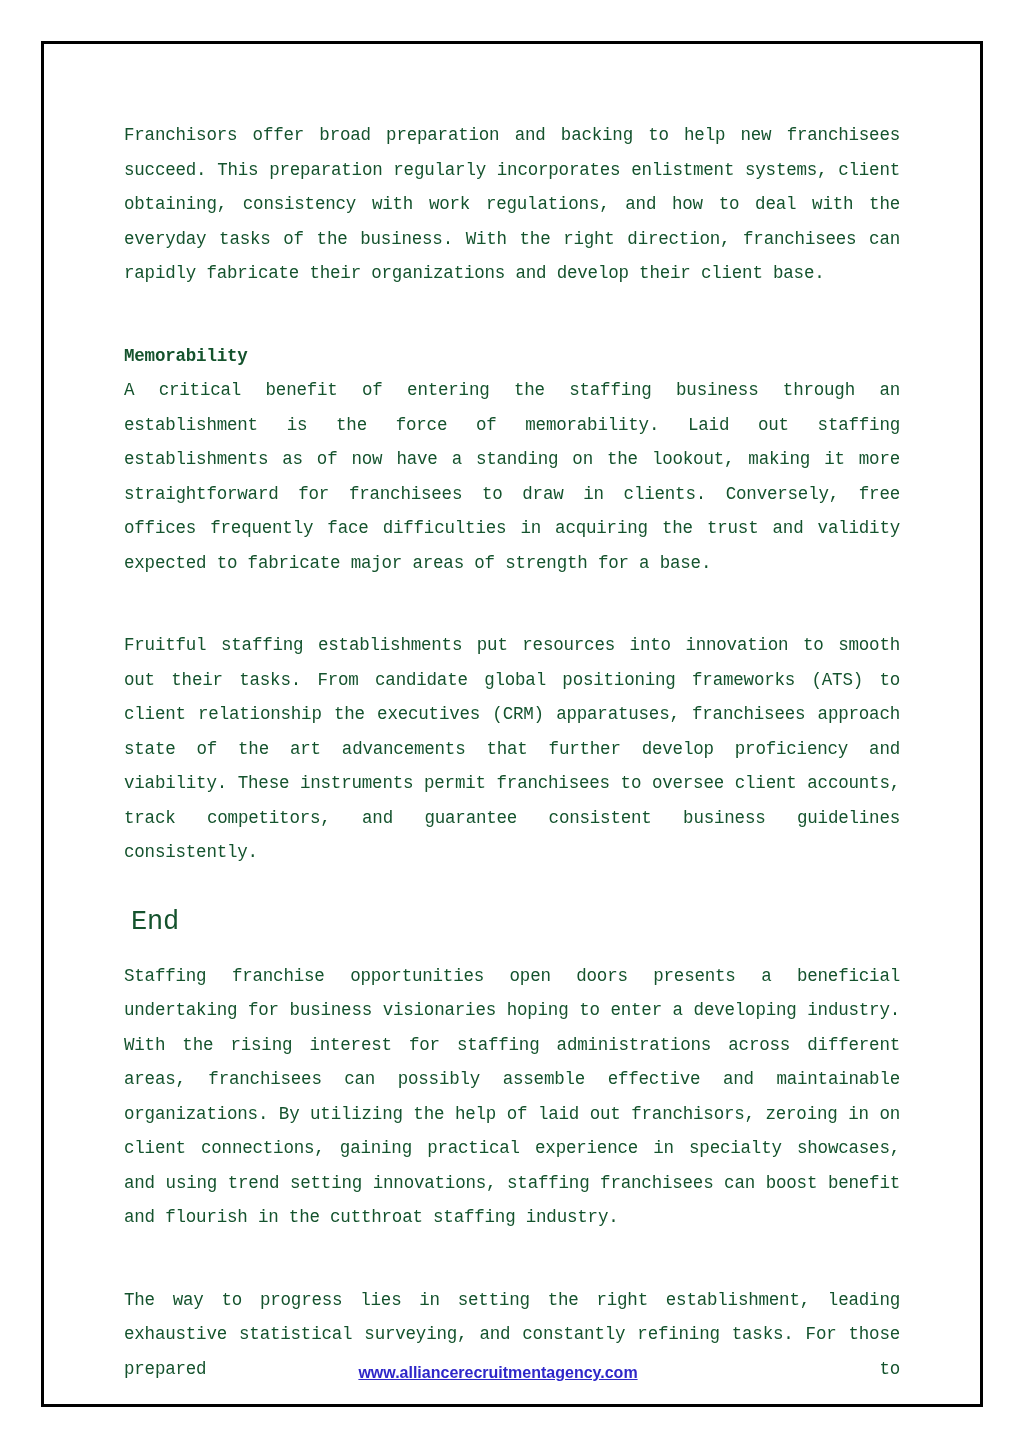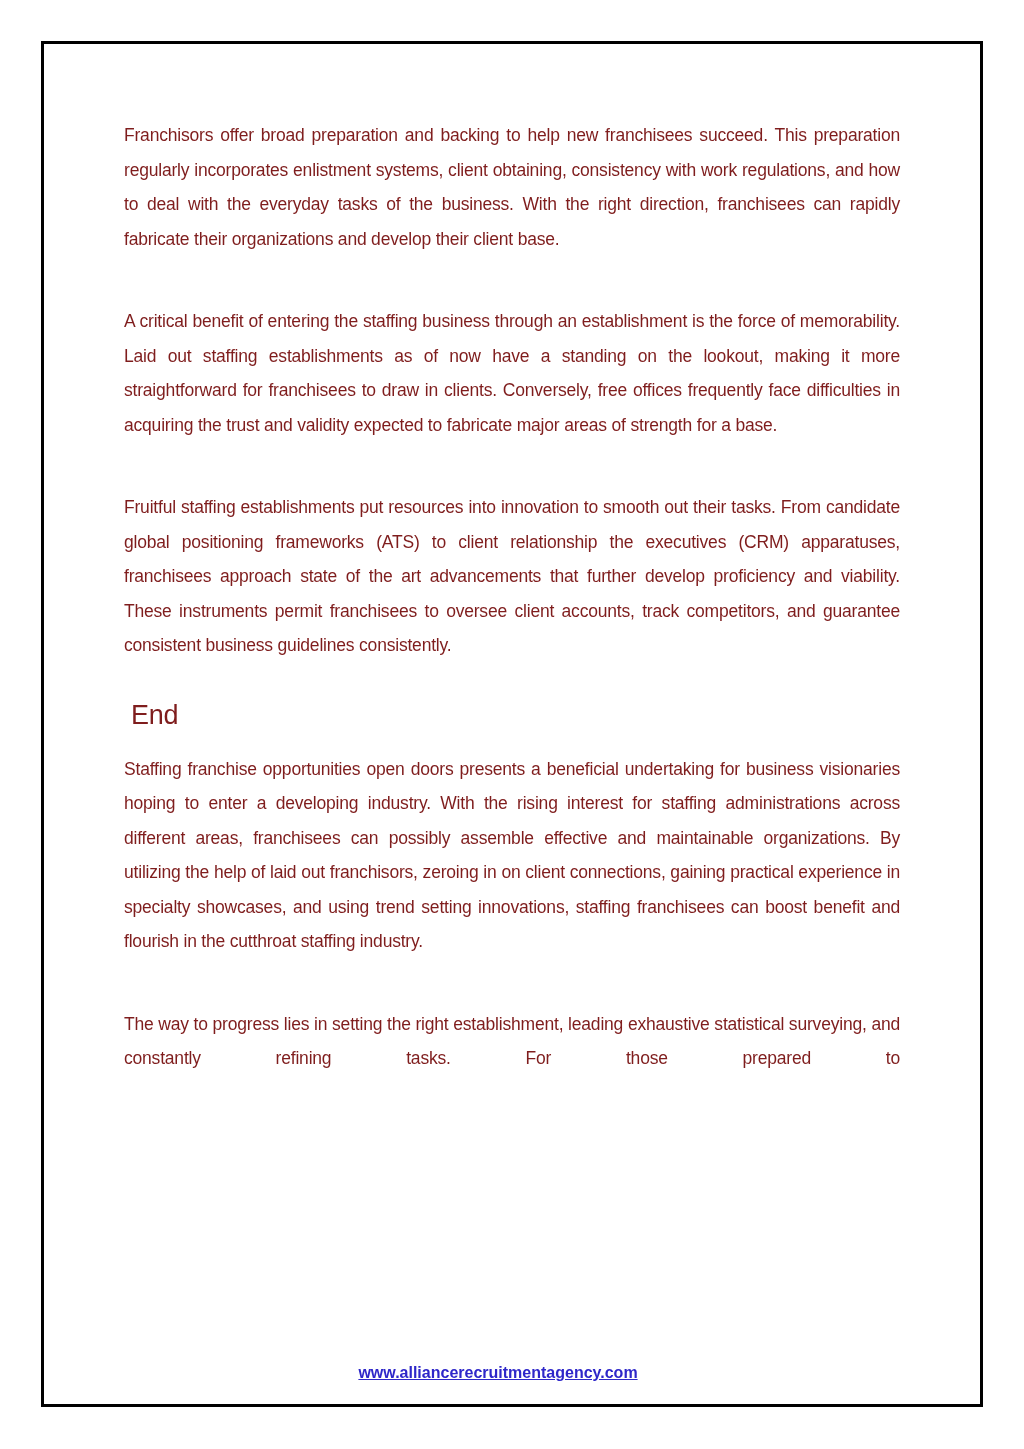--- a/index.html
+++ b/index.html
@@ -8,23 +8,23 @@
       position: absolute;
       left: 41px; top: 41px;
       width: 936px; height: 1360px;
       border: 3px solid #000000;
       background: #ffffff;
     }
     .content {
       position: absolute;
       left: 124px; top: 118px;
       width: 776px;
-      font-family: Liberation Sans, sans-serif;
+      font-family: Liberation Mono, monospace;
       font-size: 17.5px;
-      color: #7f1d1d;
+      color: #14532d;
       letter-spacing: -0.2px;
     }
     .para {
       margin: 0;
       line-height: 34.5px;
       text-align: justify;
     }
     .block-gap { height: 48px; }
     .subhead {
       margin: 0;
@@ -55,20 +55,21 @@
 </head>
 <body>
 
 <div class="page-frame"></div>
 
 <div class="content">
   <p class="para">Franchisors offer broad preparation and backing to help new franchisees succeed. This preparation regularly incorporates enlistment systems, client obtaining, consistency with work regulations, and how to deal with the everyday tasks of the business. With the right direction, franchisees can rapidly fabricate their organizations and develop their client base.</p>
 
   <div class="block-gap"></div>
 
+  <h3 class="subhead">Memorability</h3>
   <p class="para">A critical benefit of entering the staffing business through an establishment is the force of memorability. Laid out staffing establishments as of now have a standing on the lookout, making it more straightforward for franchisees to draw in clients. Conversely, free offices frequently face difficulties in acquiring the trust and validity expected to fabricate major areas of strength for a base.</p>
 
   <div class="block-gap"></div>
 
   <p class="para">Fruitful staffing establishments put resources into innovation to smooth out their tasks. From candidate global positioning frameworks (ATS) to client relationship the executives (CRM) apparatuses, franchisees approach state of the art advancements that further develop proficiency and viability. These instruments permit franchisees to oversee client accounts, track competitors, and guarantee consistent business guidelines consistently.</p>
 
   <h2 class="section-title">End</h2>
   <div class="after-title"></div>
 
   <p class="para">Staffing franchise opportunities open doors presents a beneficial undertaking for business visionaries hoping to enter a developing industry. With the rising interest for staffing administrations across different areas, franchisees can possibly assemble effective and maintainable organizations. By utilizing the help of laid out franchisors, zeroing in on client connections, gaining practical experience in specialty showcases, and using trend setting innovations, staffing franchisees can boost benefit and flourish in the cutthroat staffing industry.</p>

